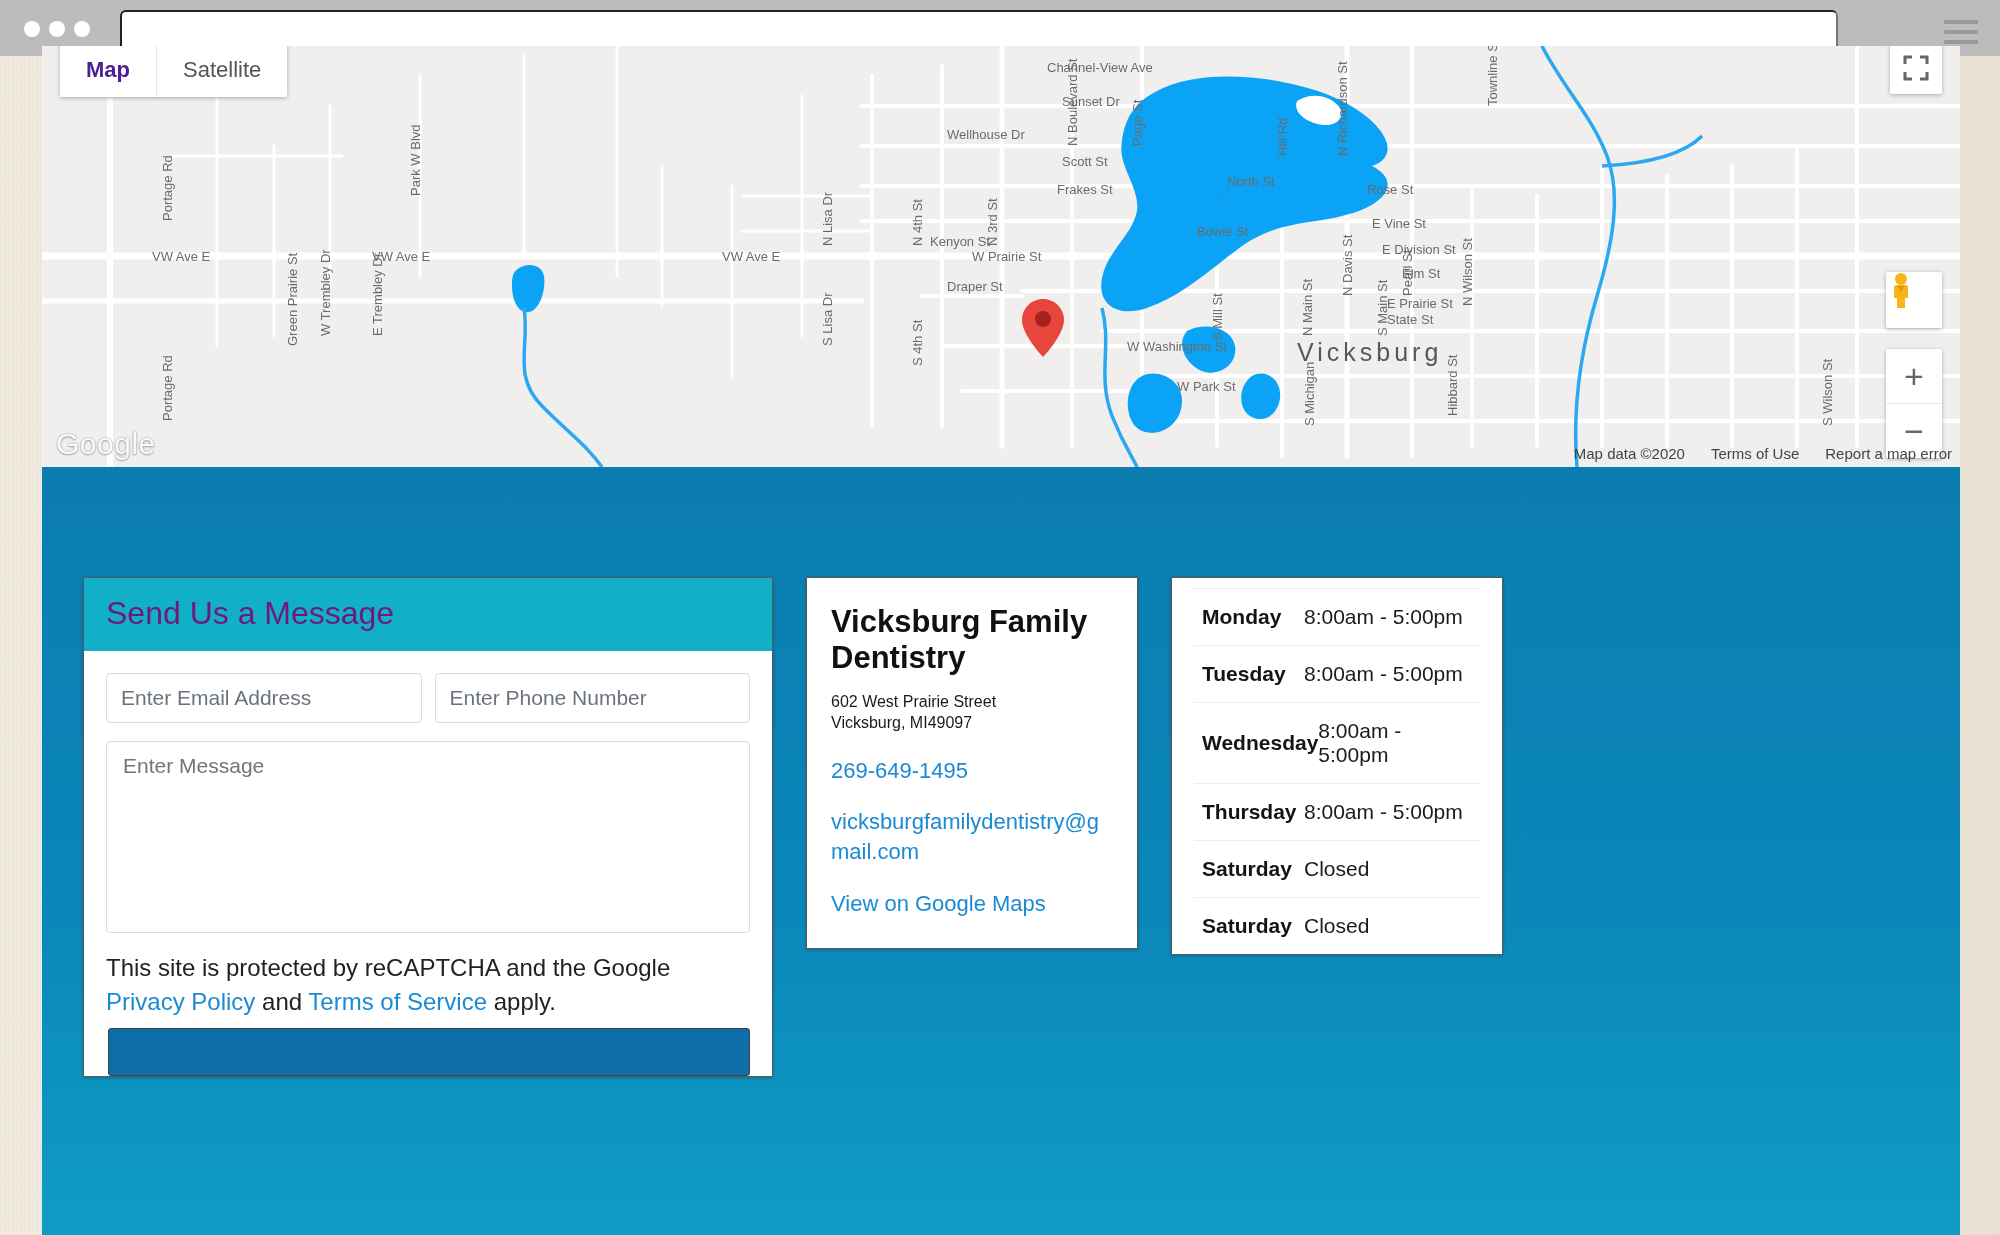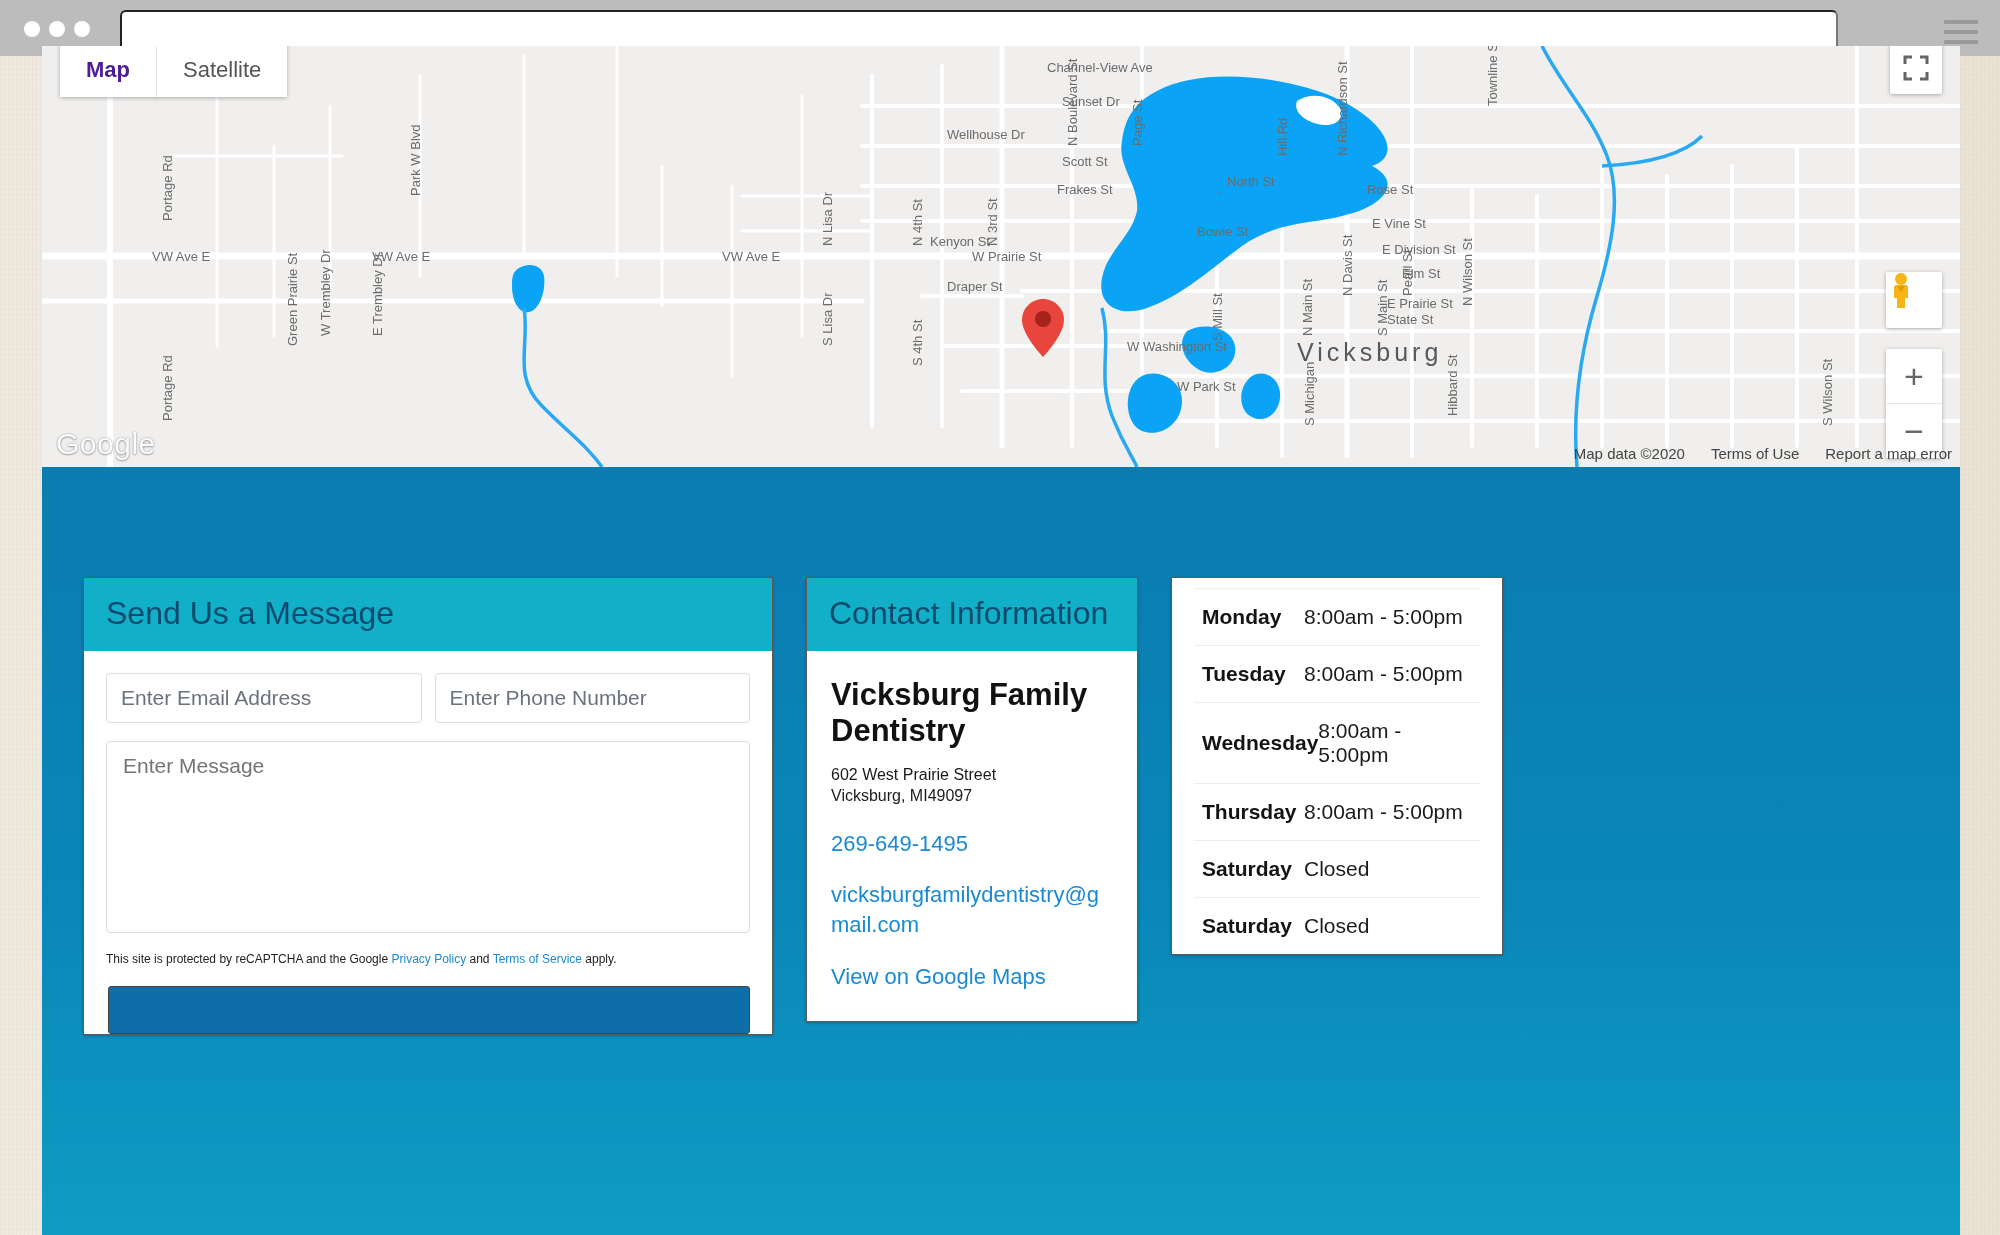--- a/index.html
+++ b/index.html
@@ -84,21 +84,21 @@
   #content{
     position:absolute;left:0;top:421px;width:1918px;height:768px;
     background:linear-gradient(180deg,#0b7cb0 0%,#0a86b8 55%,#0e9cc4 100%);
   }
   #cards{
     position:absolute;left:41px;top:110px;width:1838px;
     display:flex;gap:33px;align-items:flex-start;
   }
   .card{background:#fff;border:1px solid #5a5a5a;box-shadow:0 1px 3px rgba(0,0,0,.25);}
   .card-head{
-    background:#12afc8;color:#0c4a6e;padding:17px 22px 19px;
+    background:#12afc8;color:#701a75;padding:17px 22px 19px;
     font-size:32px;
   }
   .card-body{padding:22px;}
   
   #card-message{width:688px;}
   #card-message .card-body{padding:22px 22px 0;}
   .field{
     width:100%;box-sizing:border-box;height:50px;
     border:1px solid #d8dde3;border-radius:4px;background:#fff;
     font-size:21px;color:#6a737d;padding:0 14px;outline:none;
@@ -108,21 +108,21 @@
   .field-wrap{position:relative;}
   .field-icon{position:absolute;right:14px;top:13px;}
   .row2{display:flex;gap:13px;}
   .row2 .field{width:321px;}
   #msg-area{
     width:100%;box-sizing:border-box;height:192px;resize:none;
     border:1px solid #d8dde3;border-radius:4px;padding:12px 16px;
     font-size:21px;color:#6a737d;font-family:"Liberation Sans", sans-serif;
     outline:none;margin-bottom:14px;
   }
-  #recaptcha-note{font-size:12px;color:#222;line-height:1.4;padding-bottom:18px;}
+  #recaptcha-note{font-size:24px;color:#222;line-height:1.4;padding-bottom:10px;}
   #recaptcha-note a{color:#1a8ad4;text-decoration:none;}
   #submit-btn{
     display:block;width:640px;height:46px;margin:0 0 0 2px;
     background:#0e6fa8;border:1px solid #444;border-radius:3px;
   }
   
   #card-contact{width:330px;}
   #card-contact .card-body{padding:26px 24px 30px;}
   #biz-name{font-size:31px;font-weight:bold;color:#111;line-height:1.17;margin-bottom:14px;}
   .addr-line{font-size:16px;color:#1b1b1b;line-height:1.35;}
@@ -352,21 +352,20 @@
           </div>
           <textarea id="msg-area" placeholder="Enter Message" style=""></textarea>
           <div id="recaptcha-note">
             <span>This site is protected by reCAPTCHA and the Google </span><a href="#">Privacy Policy</a><span> and </span><a href="#">Terms of Service</a><span> apply.</span>
           </div>
           <div id="submit-btn"></div>
         </div>
       </div>
 
       <div class="card" id="card-contact">
-        <div class="card-head">Contact Information</div>
         <div class="card-body">
           <div id="biz-name">Vicksburg Family Dentistry</div>
           <div class="addr-line">602 West Prairie Street</div>
           <div class="addr-line">Vicksburg, MI49097</div>
           <div class="gap"></div>
           <a class="contact-link" href="#">269-649-1495</a>
           <div class="gap"></div>
           <a class="contact-link" href="#">vicksburgfamilydentistry@gmail.com</a>
           <div class="gap"></div>
           <a class="contact-link" href="#">View on Google Maps</a>

